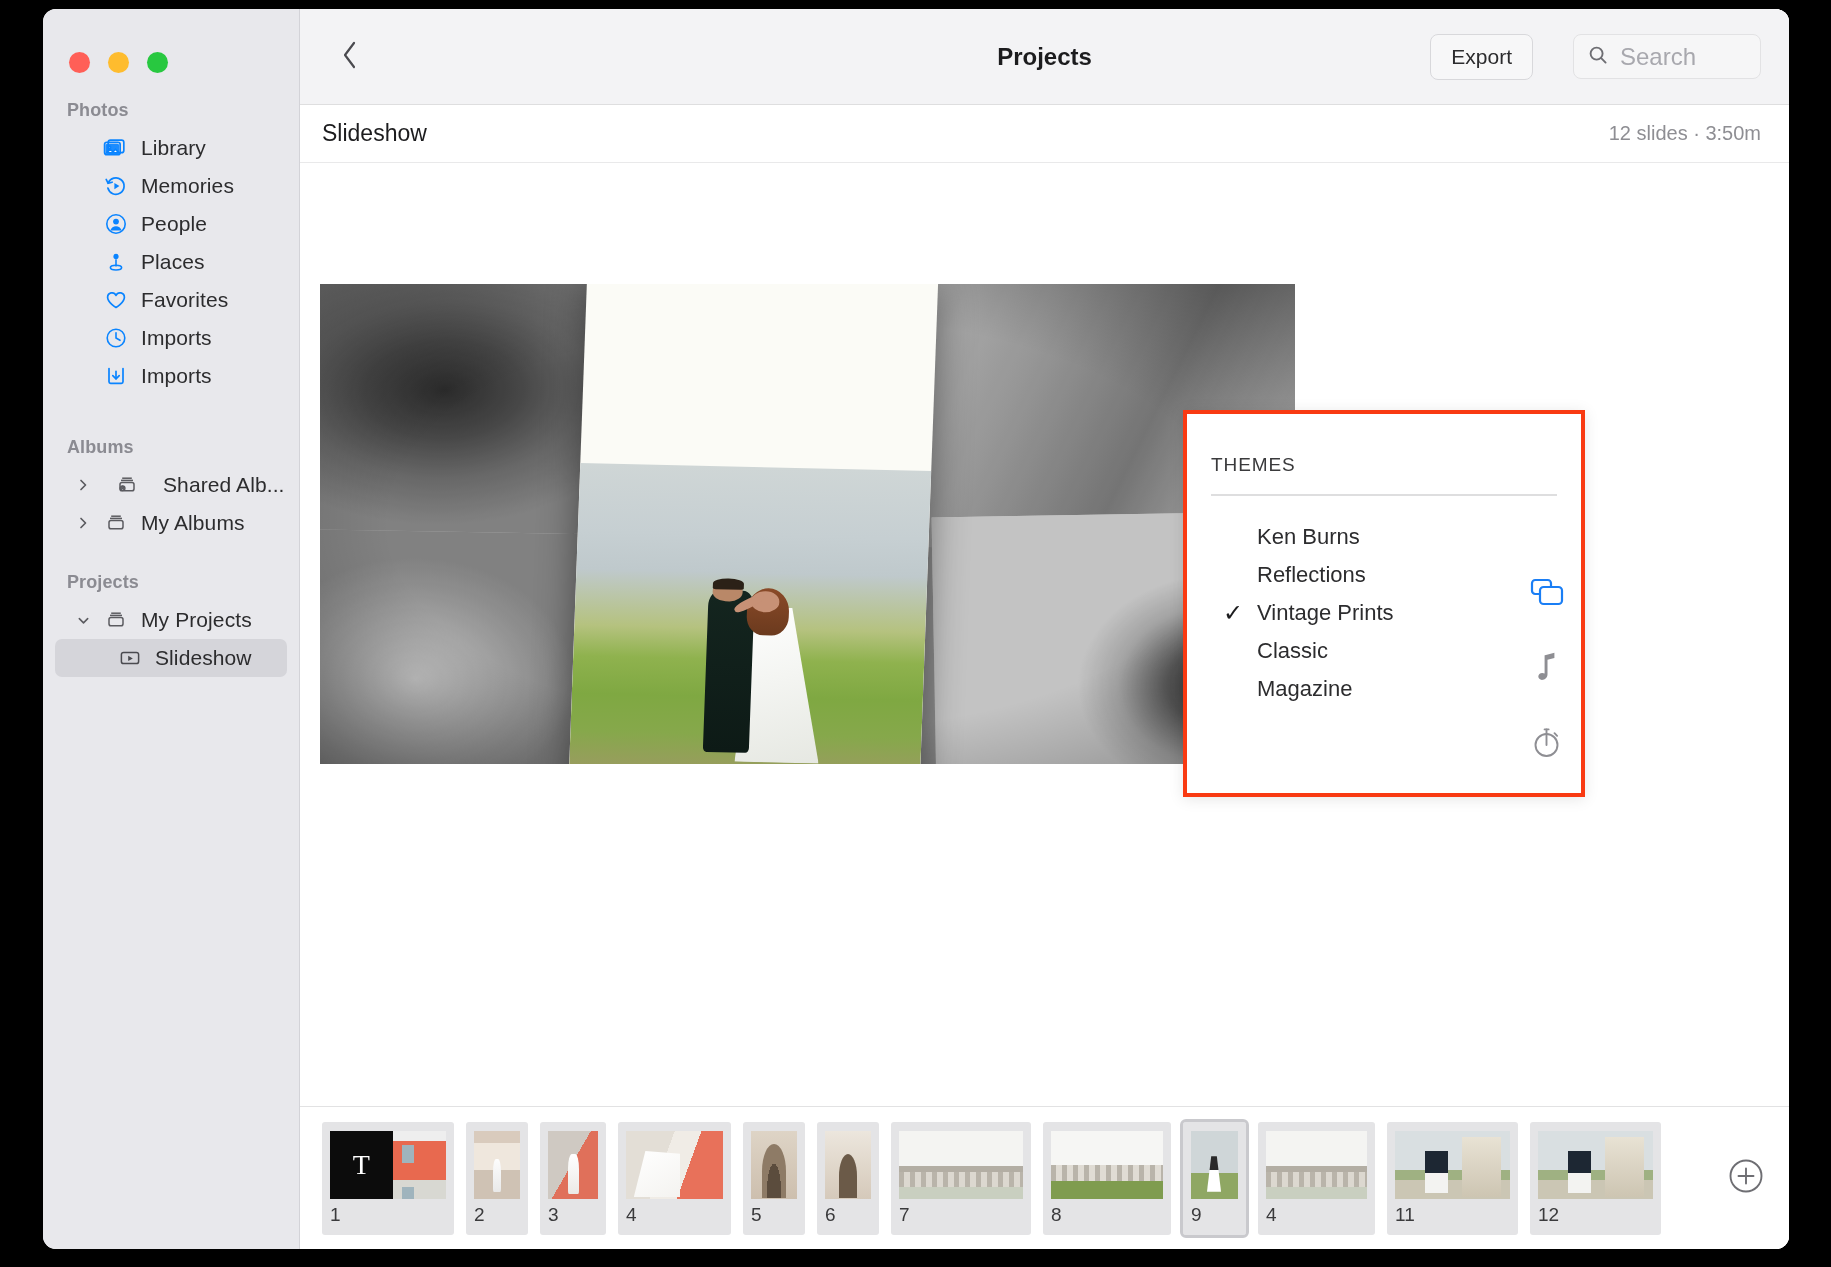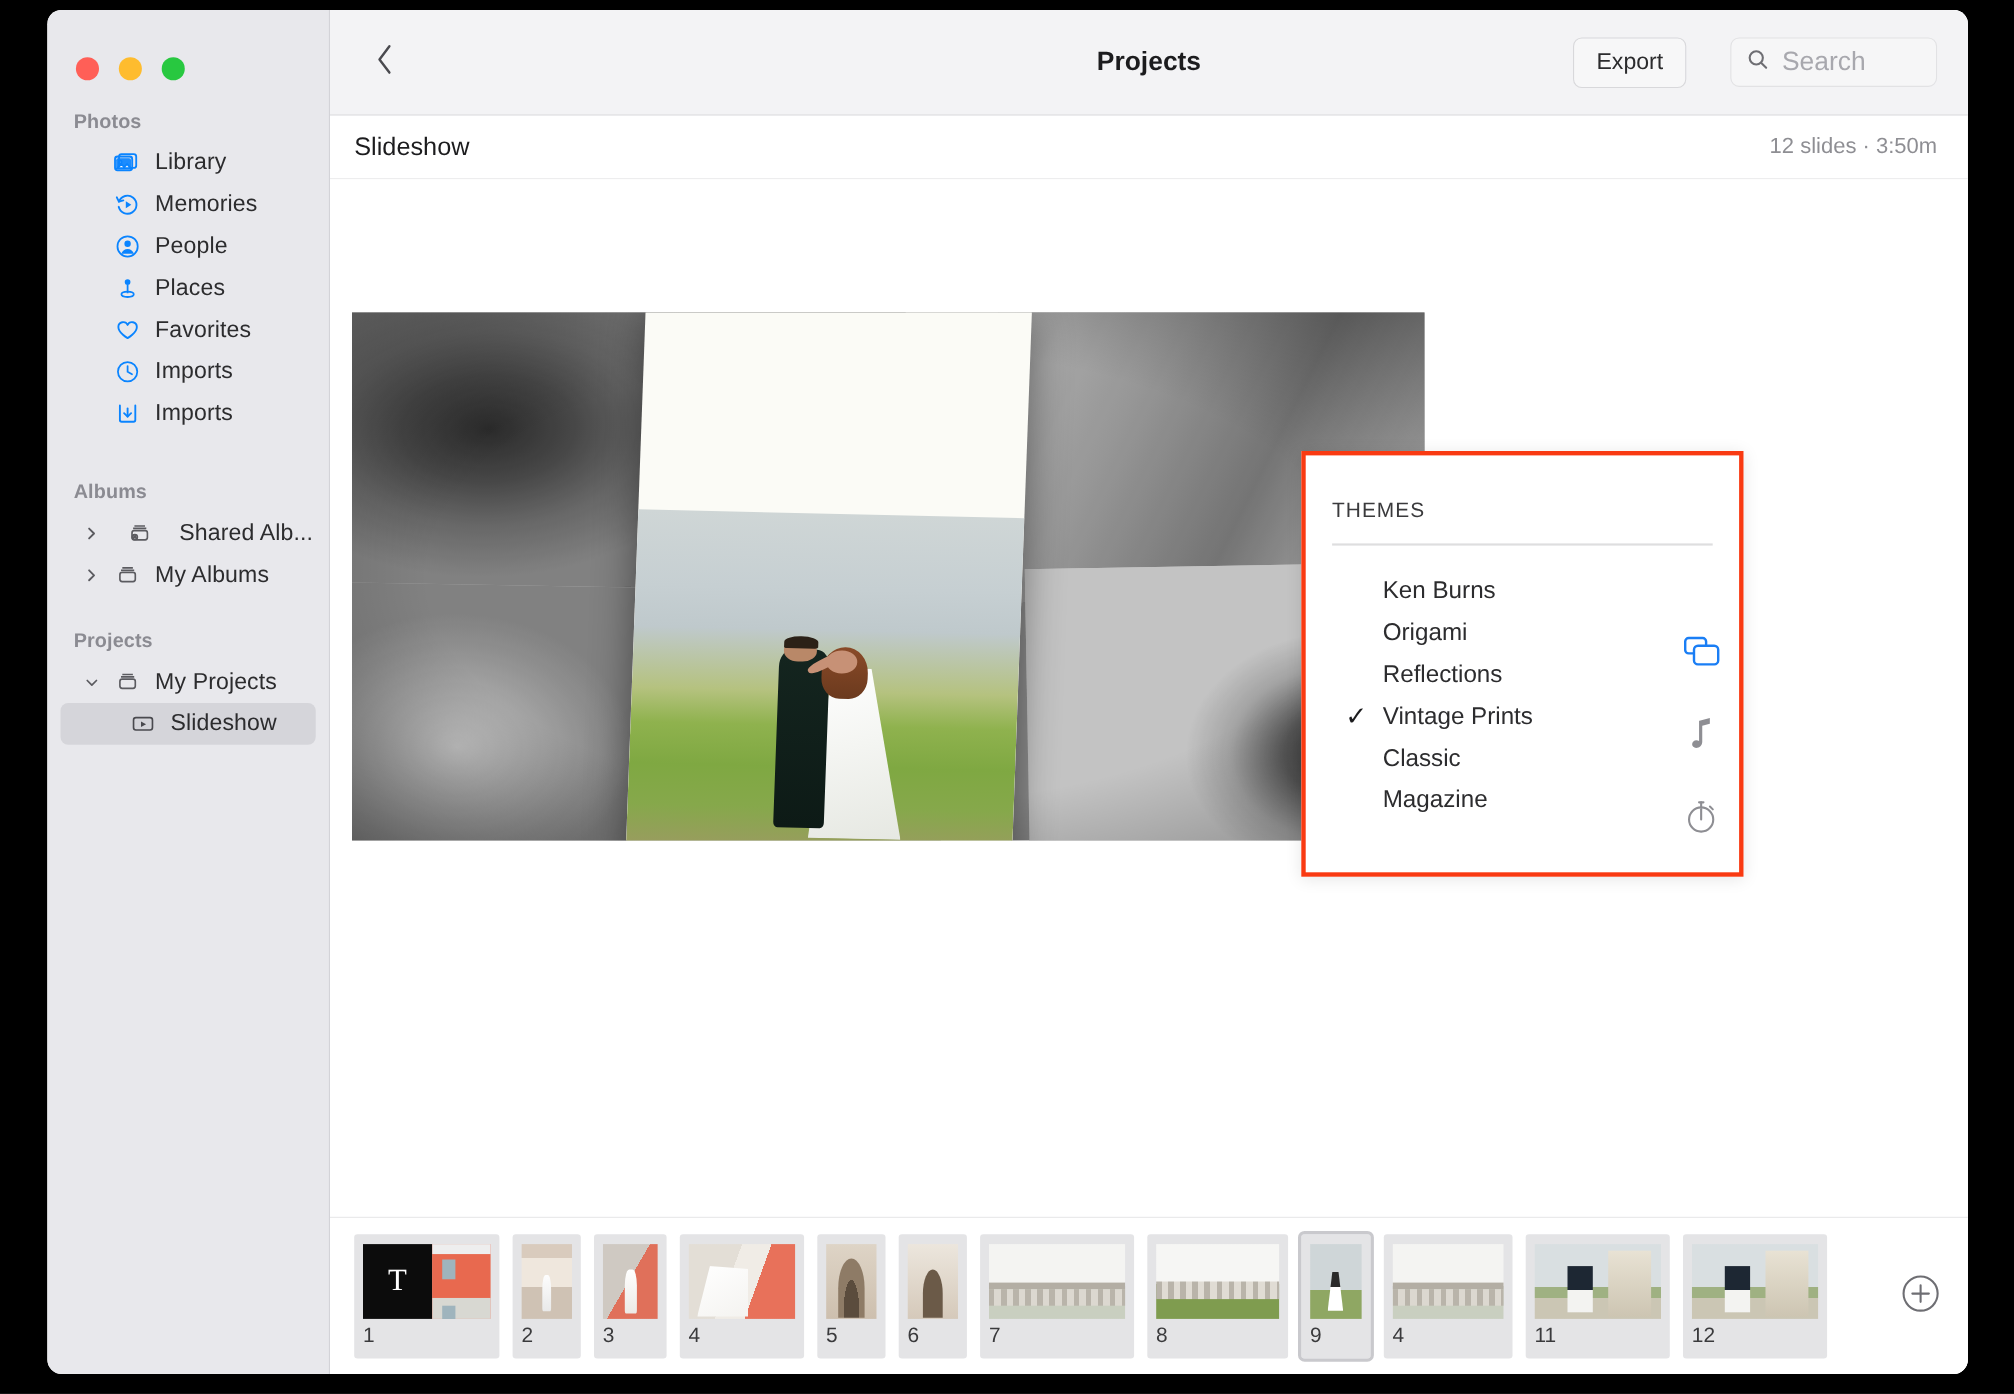--- a/index.html
+++ b/index.html
@@ -699,24 +699,20 @@
 
 
       <div id="themes-panel">
         <div id="themes-label">THEMES</div>
         <div id="themes-divider"></div>
 
         <div id="themes-list">
           <div class="theme-row">
             <span class="theme-check"></span>
             <span class="theme-name">Ken Burns</span>
-          </div>
-          <div class="theme-row">
-            <span class="theme-check"></span>
-            <span class="theme-name">Origami</span>
           </div>
           <div class="theme-row">
             <span class="theme-check"></span>
             <span class="theme-name">Reflections</span>
           </div>
           <div class="theme-row">
             <span class="theme-check" style="font-size:24px;">✓</span>
             <span class="theme-name">Vintage Prints</span>
           </div>
           <div class="theme-row">

